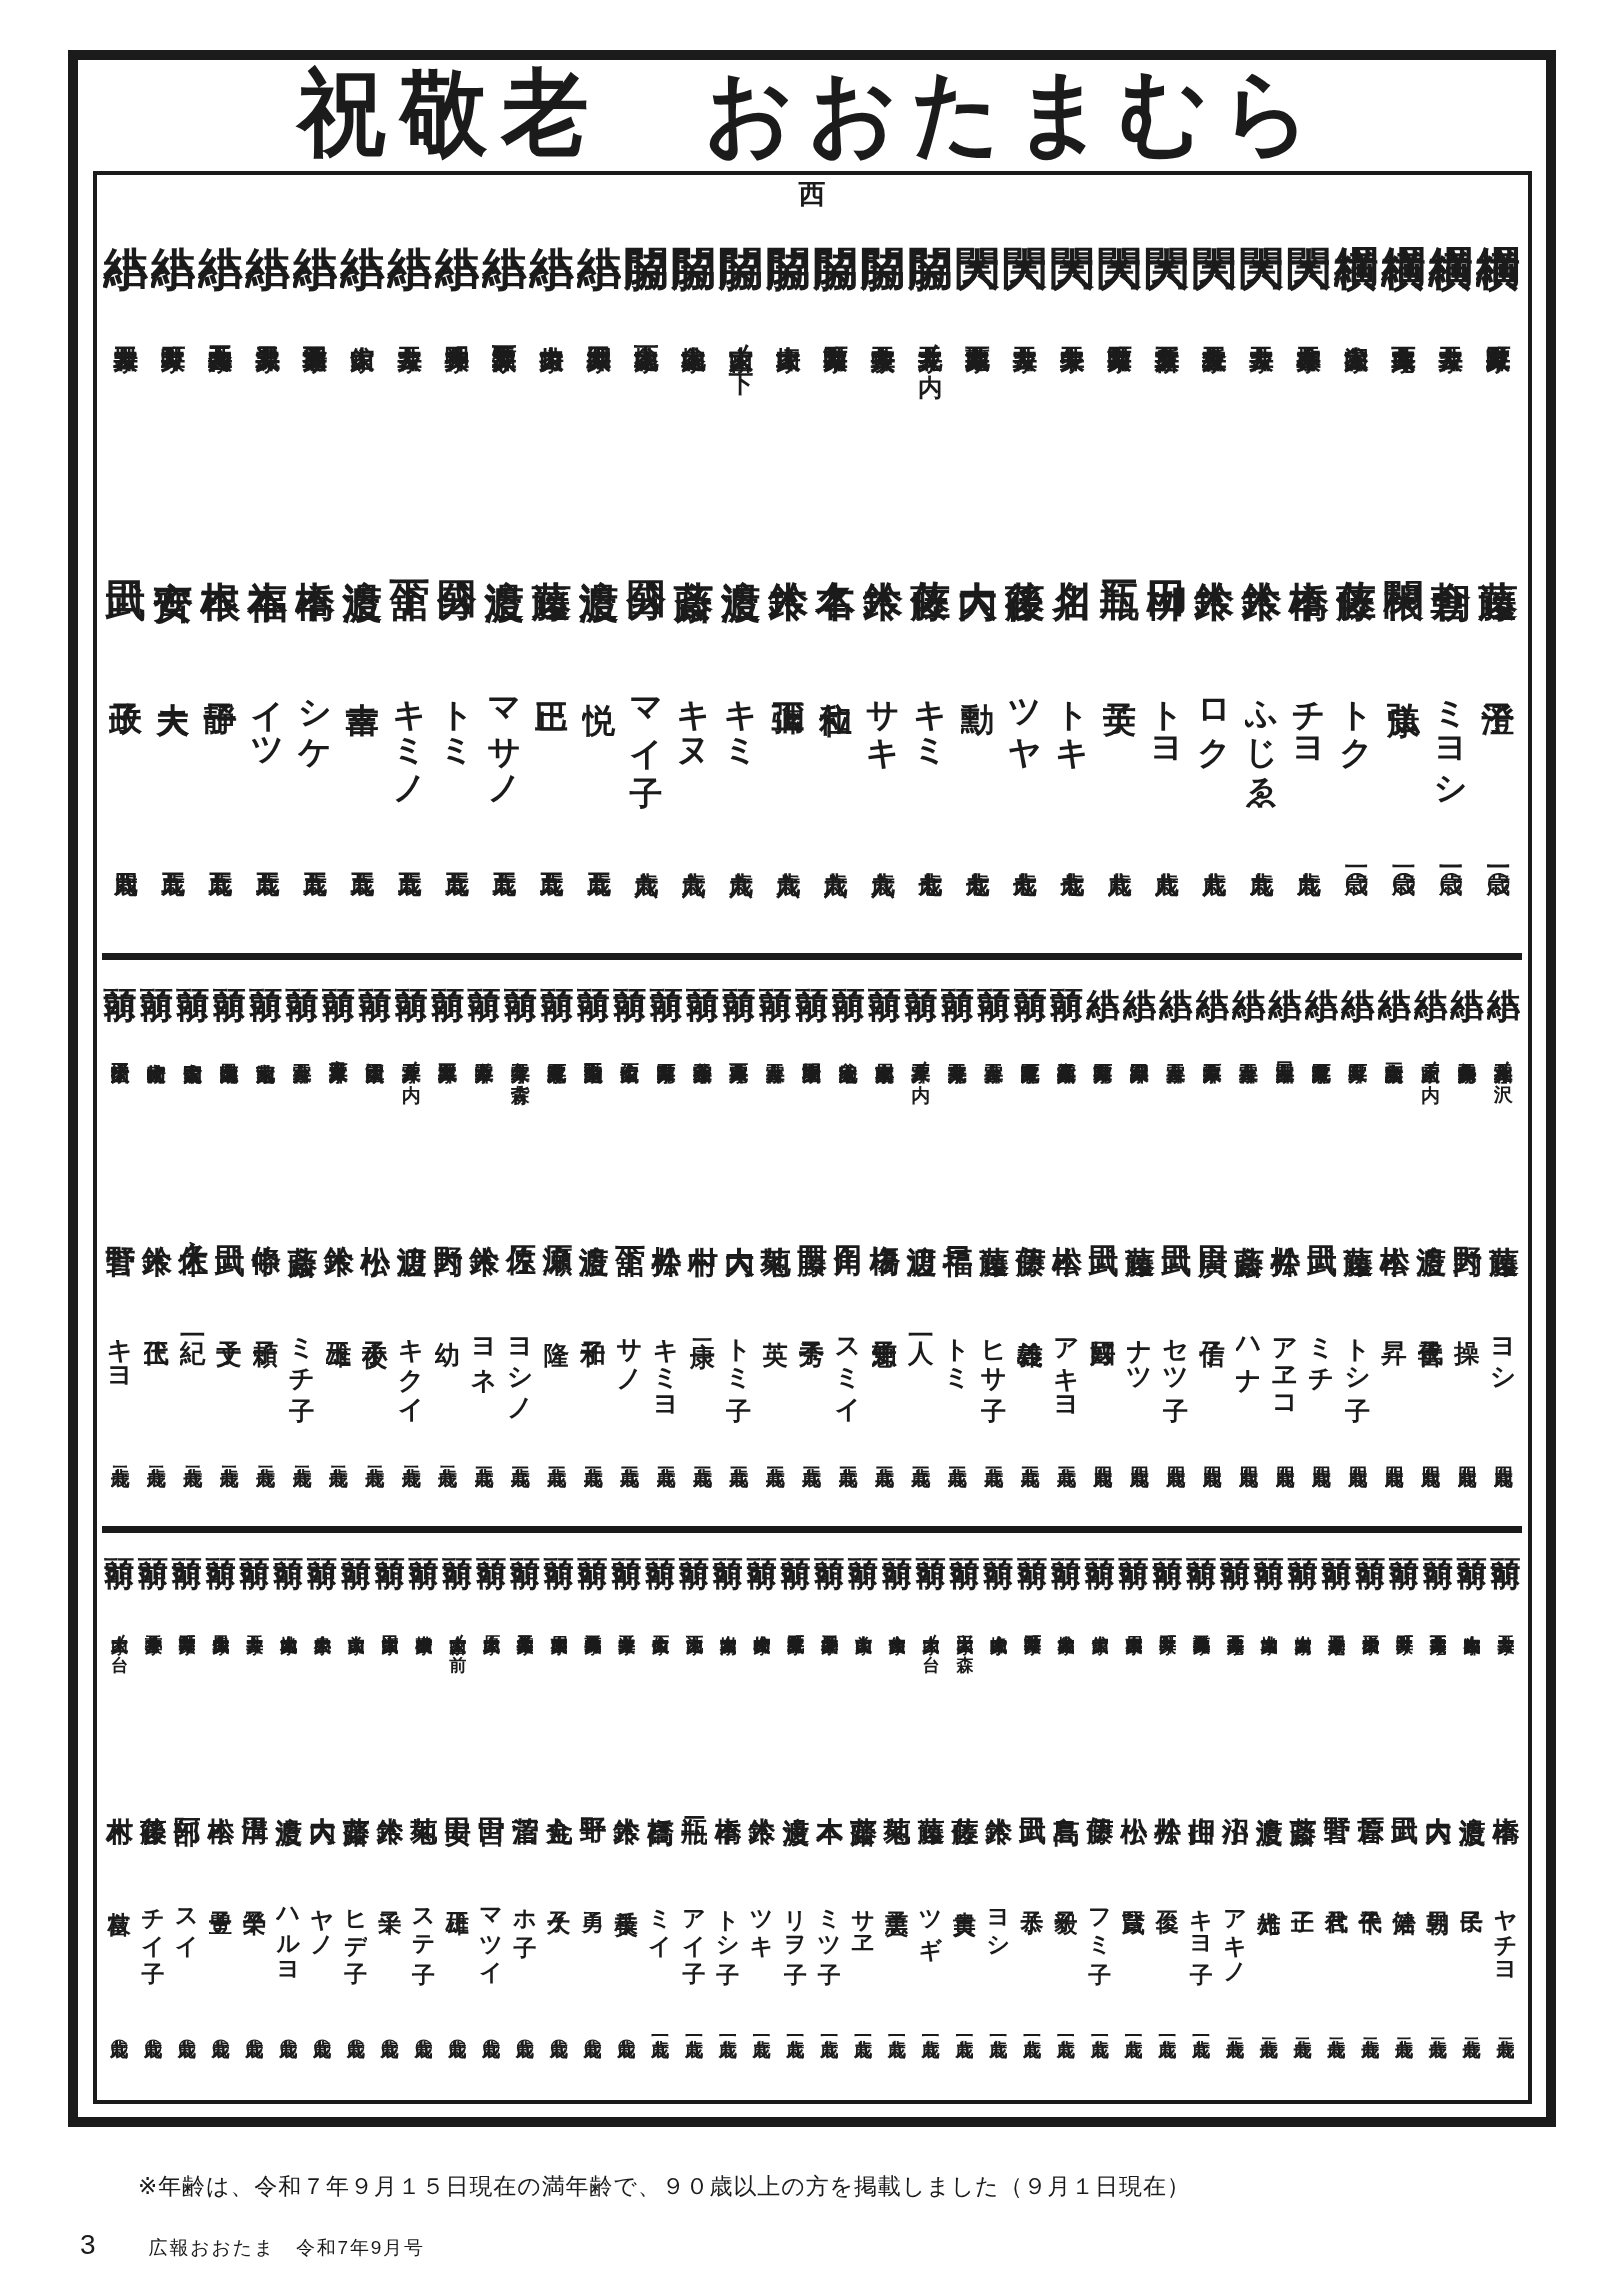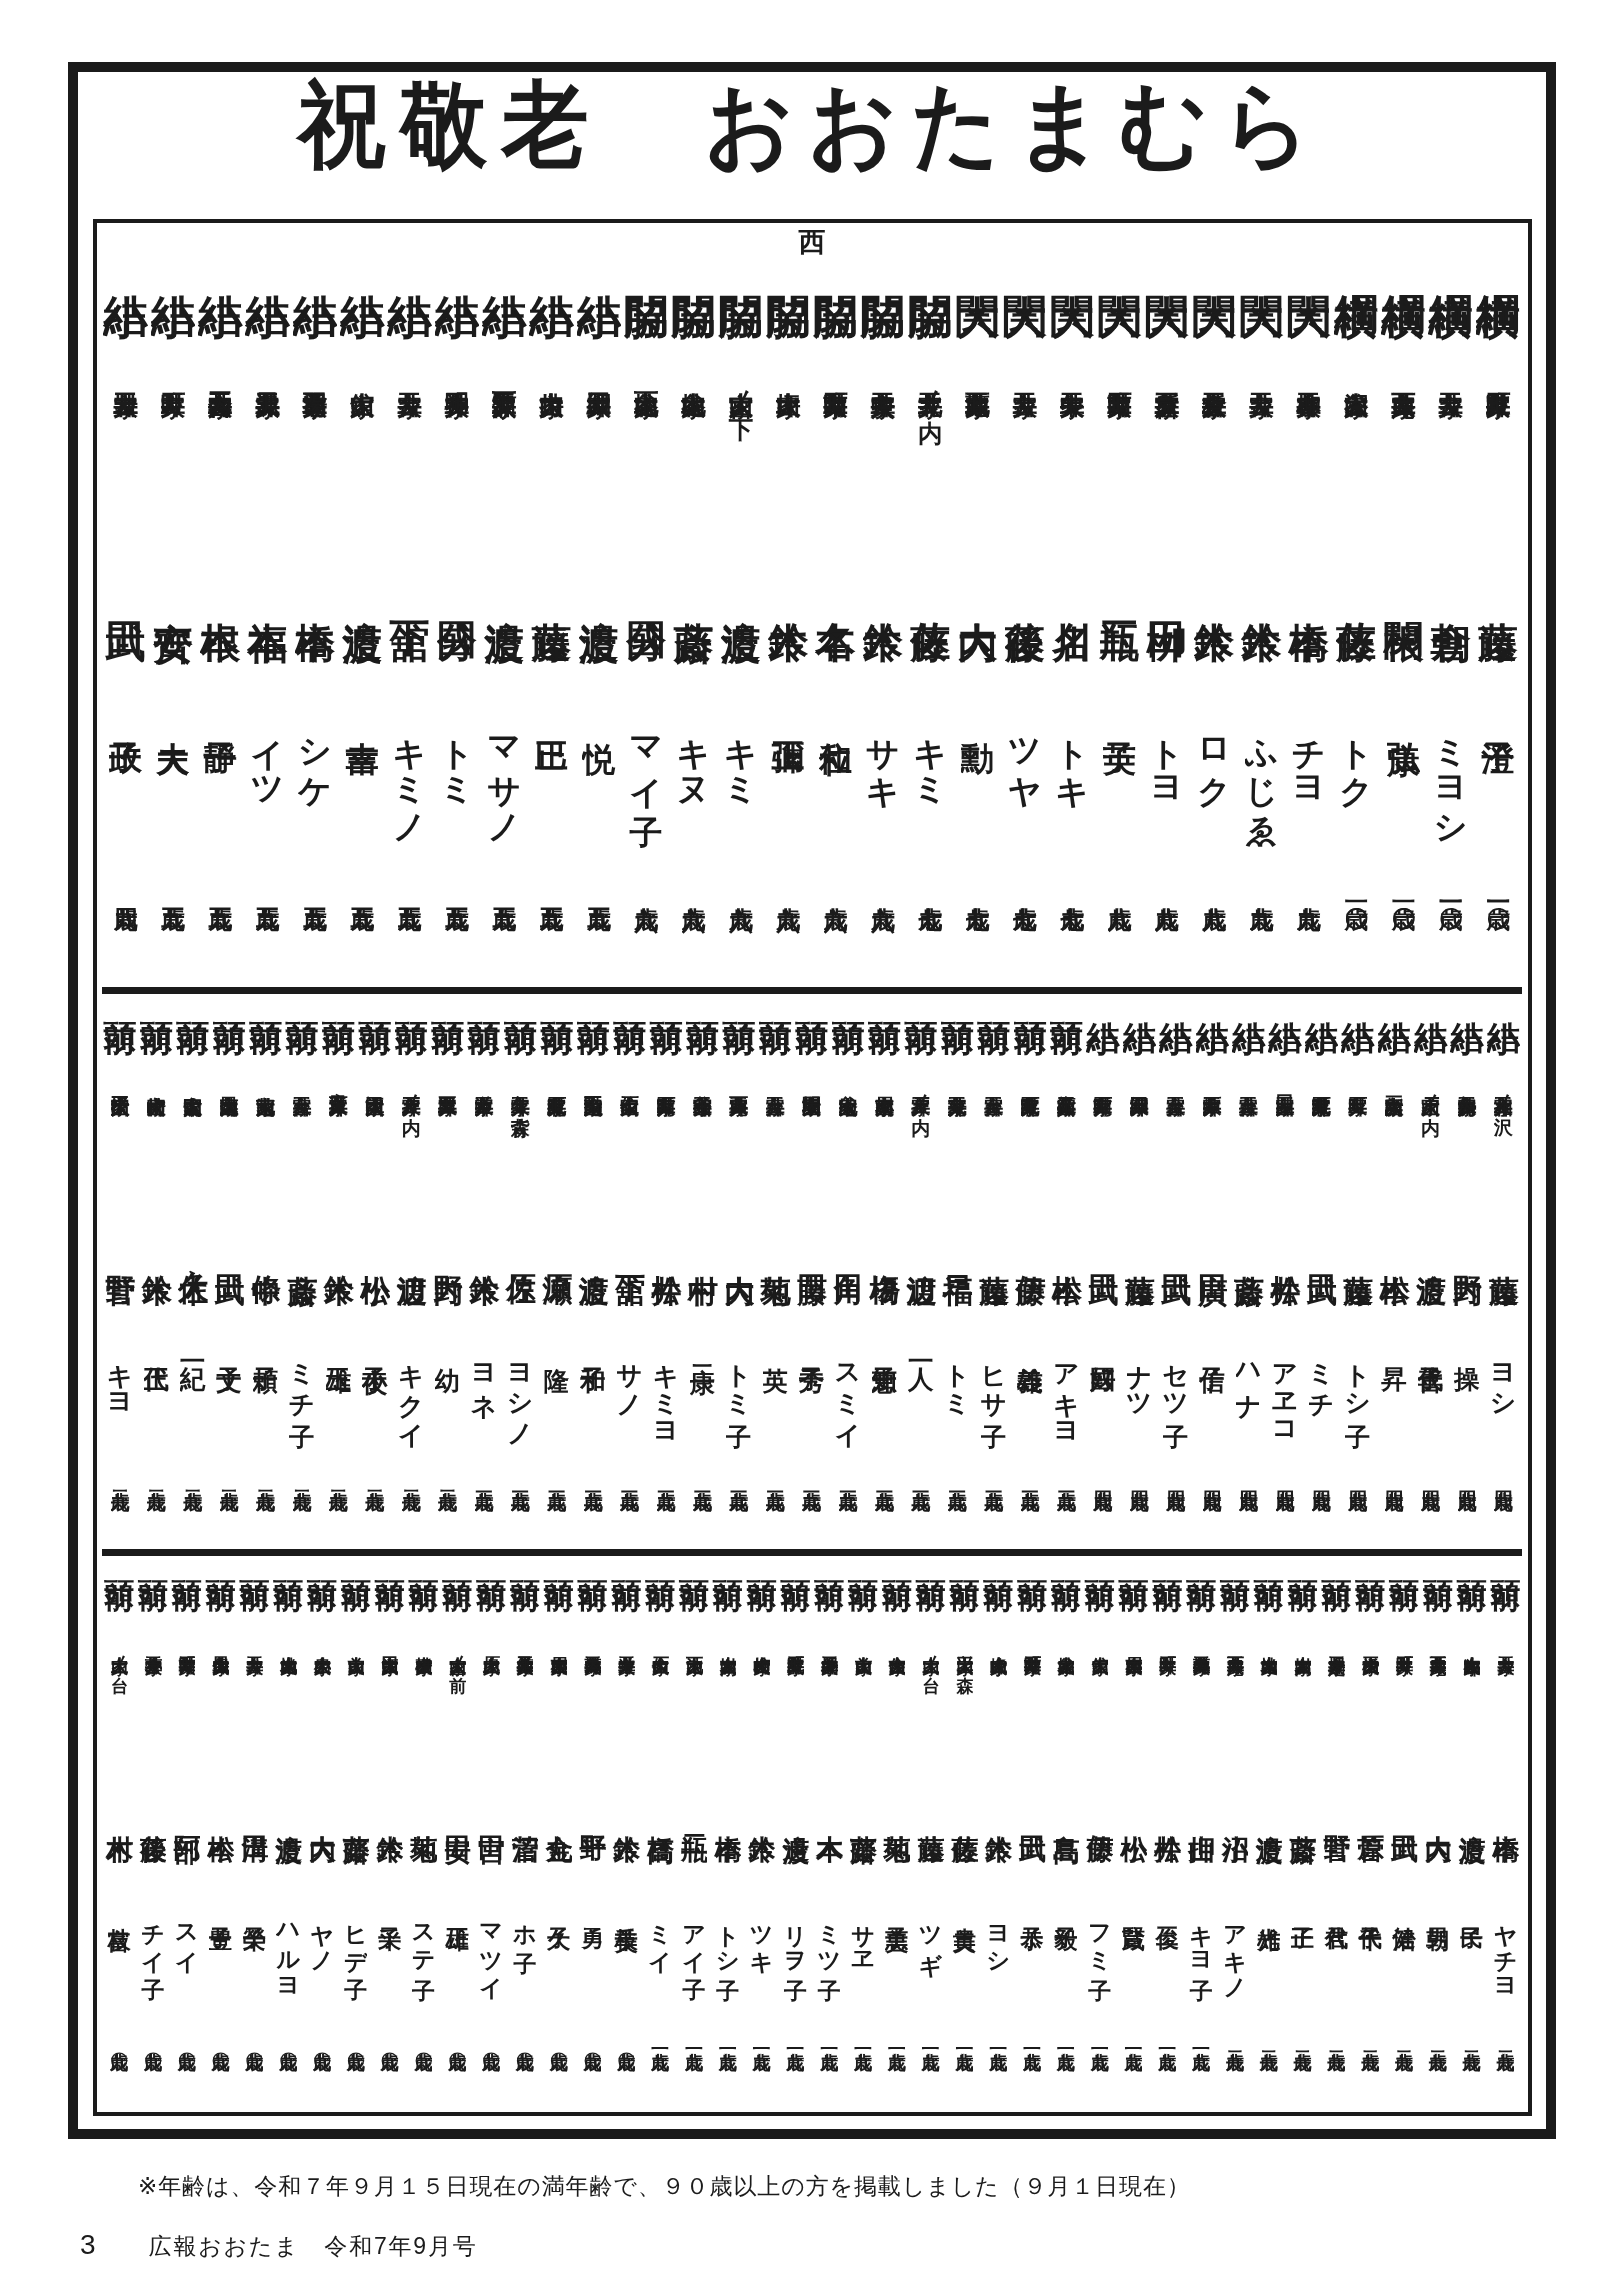--- a/index.html
+++ b/index.html
@@ -1,22 +1,22 @@
 <!DOCTYPE html>
 <html style="--ink: #1b1b1b; --paper: #ffffff;font-size:14.5px"><head>
 <meta charset="utf-8">
 <style>
   :root{ --ink:#1b1b1b; --paper:#ffffff; }
   *{ margin:0; padding:0; box-sizing:border-box; }
   html,body{ width:1623px; height:2294px; background:var(--paper);
     font-family:"Liberation Sans","DejaVu Sans",sans-serif; color:var(--ink); }
   body{ position:relative; overflow:hidden; }
 
-  .outer-frame{ position:absolute; left:68px; top:62px; width:1488px; height:2077px;
-    border:10px solid var(--ink); display:flex; flex-direction:column; background:var(--paper);gap:36px; }
+  .outer-frame{ position:absolute; left:68px; top:50px; width:1488px; height:2077px;
+    border:10px solid var(--ink); display:flex; flex-direction:column; background:var(--paper); }
 
   .title-row{ height:107px; display:flex; align-items:center; justify-content:center; }
   .banzuke-title{ font-size:87px; font-weight:900; letter-spacing:14.5px; white-space:pre;
     transform:scaleY(1.08); }
 
   .inner-frame{ flex:1; margin:3.6px 14.5px 12.7px 14.5px; border:4.5px solid var(--ink);
     display:flex; flex-direction:column; padding:1.8px 5.5px 3.6px 5.5px; overflow:hidden; }
 
   .side-label{ height:36px; line-height:36px; text-align:center; font-size:27px; font-weight:900; }
 
@@ -43,21 +43,21 @@
     --h-age:76px;   --fs-age:19px; }
   #section-2{ height:589px;
     --h-rank:85px;  --fs-rank:30px; --h-addr:180px; --fs-addr:17.3px;
     --h-sei:102px;  --fs-sei:27px;  --h-mei:135px;  --fs-mei:23px;
     --h-age:76px;   --fs-age:18px; }
 
   .footnote{ position:absolute; left:138px; top:2171px; font-size:23px; font-weight:400;
     letter-spacing:0.9px; }
   .page-footer{ position:absolute; left:80px; top:2229px; display:flex; align-items:baseline; gap:53px; }
   .page-number{ font-size:28px; font-weight:400; }
-  .issue-label{ font-size:23px; font-weight:400; letter-spacing:1.8px; }
+  .issue-label{ font-size:19px; font-weight:400; letter-spacing:1.8px; }
 </style>
 </head>
 <body>
 
 <div class="outer-frame">
   <div class="title-row">
     <div class="banzuke-title">祝敬老　おおたまむら</div>
   </div>
   <div class="inner-frame">
     <div class="side-label">西</div>

